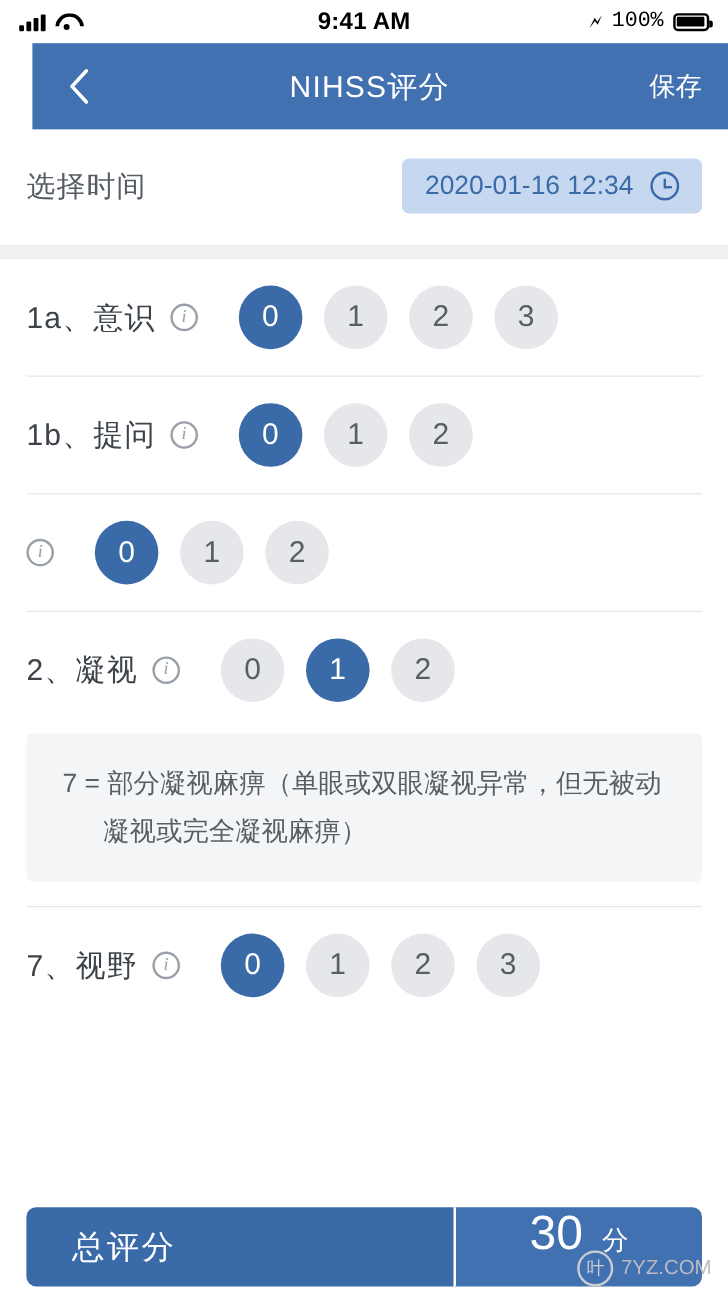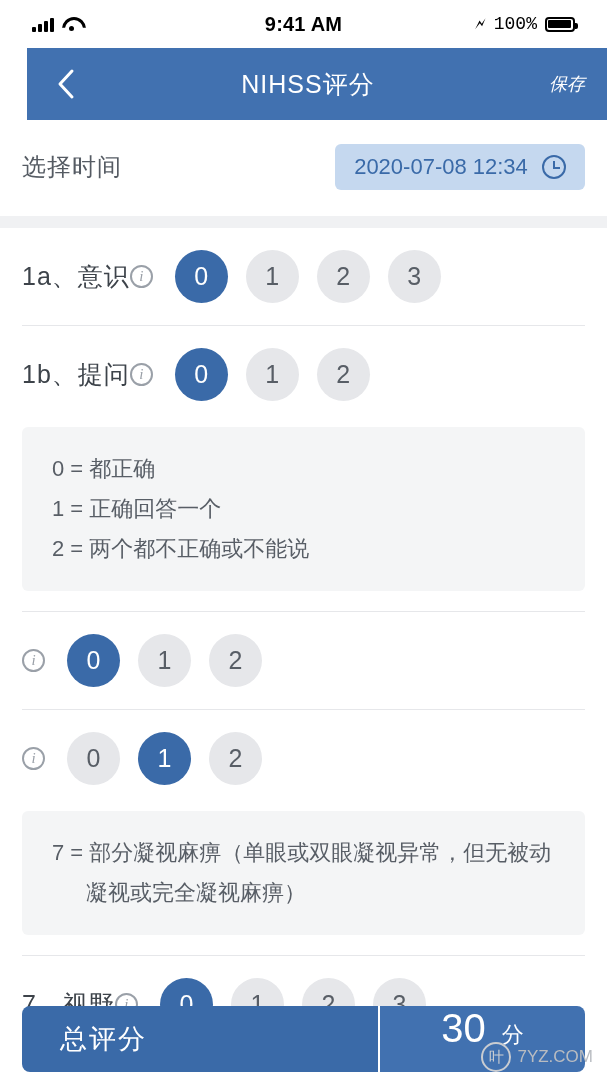--- a/index.html
+++ b/index.html
@@ -11,26 +11,26 @@
   }
   #app {
     position: relative;
     width: 607px; height: 1080px;
     background: #ffffff;
     overflow: hidden;
   }
 
   
   .statusbar {
-    height: 48px;
+    height: 36px;
     background: #ffffff;
     display: flex;
     align-items: center;
     justify-content: space-between;
-    padding: 0 32px;
+    padding: 0 16px;
     font-size: 19px;
     color: #000;
   }
   .sb-left, .sb-right {
     display: flex; align-items: center; gap: 8px;
     min-width: 140px;
   }
   .sb-right { justify-content: flex-end; }
   .sb-center { font-weight: 600; font-size: 20px; letter-spacing: 0.2px; }
   .signal { display: flex; align-items: flex-end; gap: 2px; height: 16px; }
@@ -84,25 +84,24 @@
     cursor: pointer;
   }
   .nav-back svg { display: block; }
   .nav-title {
     font-size: 25px;
     letter-spacing: 1px;
     flex: 1;
     text-align: center;
   }
   .nav-save {
-    font-size: 18px;
+    font-size: 22px;
     min-width: 52px;
     text-align: right;
     cursor: pointer;
-    font-style: italic;
   }
 
   
   .content {
     height: calc(1080px - 36px - 72px);
     overflow: hidden;
     background: #ffffff;
   }
 
   .time-row {
@@ -147,20 +146,21 @@
     width: 6px; height: 2px; background: #3a6aa8;
   }
 
   .item {
     padding: 0 22px;
   }
   .item-row {
     display: flex;
     align-items: center;
     padding: 22px 0 22px 0;
+    gap: 12px;
   }
   .item-sep { height: 1px; background: #e6e7ea; margin: 0 0 0 0; }
   .item-label {
     font-size: 25px;
     color: #3d434a;
     letter-spacing: 1px;
     white-space: nowrap;
   }
   .info-icon {
     width: 23px; height: 23px;
@@ -302,21 +302,21 @@
     </div>
     <div class="nav-title">NIHSS评分</div>
     <div class="nav-save">保存</div>
   </div>
 
   <div class="content">
 
     <div class="time-row">
       <div class="time-label">选择时间</div>
       <div class="time-pill">
-        <span>2020-07-08  12:34</span>
+        <span>2020-01-16  12:34</span>
         <span class="clock-icon"></span>
       </div>
     </div>
 
     <div class="item">
       <div class="item-row">
         <span class="item-label">1a、意识</span>
         <span class="info-icon">i</span>
         <span class="options">
           <span class="opt selected">0</span>
@@ -331,42 +331,38 @@
     <div class="item">
       <div class="item-row">
         <span class="item-label">1b、提问</span>
         <span class="info-icon">i</span>
         <span class="options">
           <span class="opt selected">0</span>
           <span class="opt">1</span>
           <span class="opt">2</span>
         </span>
       </div>
-      <div class="desc">
-        <div class="desc-line">0 = 都正确</div>
-        <div class="desc-line">1 = 正确回答一个</div>
-        <div class="desc-line">2 = 两个都不正确或不能说</div>
-      </div>
       <div class="item-sep"></div>
     </div>
 
     <div class="item">
       <div class="item-row">
         <span class="info-icon">i</span>
         <span class="options">
           <span class="opt selected">0</span>
           <span class="opt">1</span>
           <span class="opt">2</span>
         </span>
       </div>
       <div class="item-sep"></div>
     </div>
 
     <div class="item">
       <div class="item-row">
+        <span class="item-label">2、凝视</span>
         <span class="info-icon">i</span>
         <span class="options">
           <span class="opt">0</span>
           <span class="opt selected">1</span>
           <span class="opt">2</span>
         </span>
       </div>
       <div class="desc indent">
         <div class="desc-line">7 = 部分凝视麻痹（单眼或双眼凝视异常，但无被动凝视或完全凝视麻痹）</div>
       </div>

